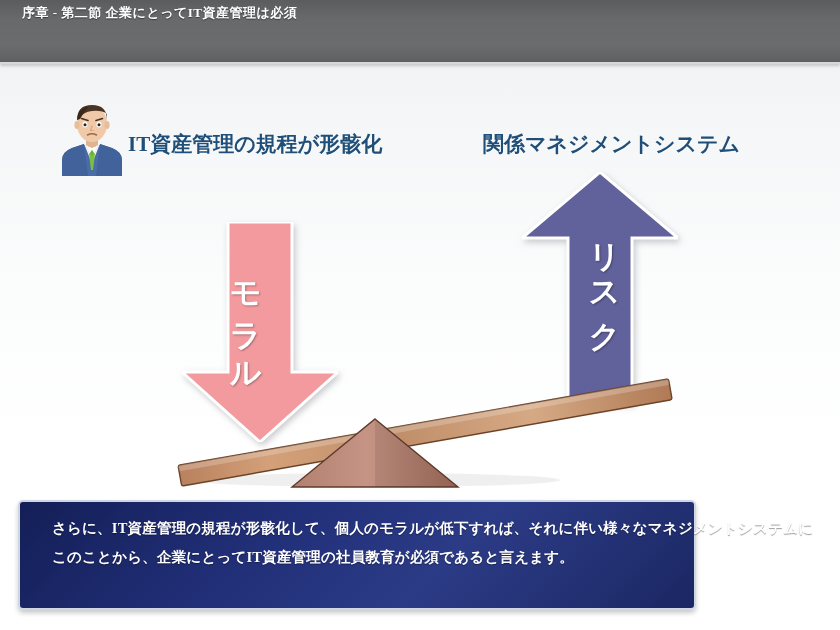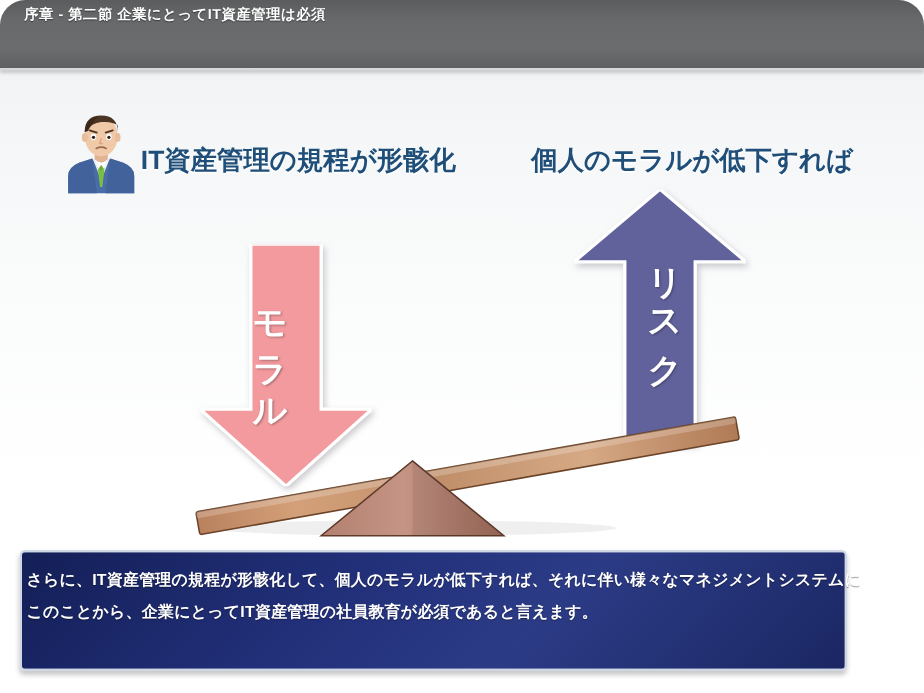--- a/index.html
+++ b/index.html
@@ -5,23 +5,22 @@
   html, body {
     margin: 0;
     padding: 0;
     background: #ffffff;
   }
   #slide {
     position: relative;
     width: 840px;
     height: 630px;
     overflow: hidden;
-    font-family: Liberation Sans, sans-serif;
+    font-family: Liberation Serif, serif;
     background: linear-gradient(180deg, #eceef0 0%, #f4f6f7 18%, #fbfcfc 45%, #ffffff 70%, #ffffff 100%);
-    border-radius: 23px;
   }
 
   
   #header-band {
     position: absolute;
     left: 0;
     top: 0;
     width: 840px;
     height: 64px;
     background: linear-gradient(180deg, #5a5c5e 0%, #67696b 30%, #6a6c6e 72%, #5e6062 100%);
@@ -58,21 +57,21 @@
     left: 56px;
     top: 98px;
     width: 72px;
     height: 78px;
   }
   #person svg { display: block; }
 
   
   .blue-heading {
     position: absolute;
-    font-size: 24px;
+    font-size: 21px;
     font-weight: 700;
     color: #1f4e79;
     white-space: nowrap;
     text-shadow: 0 1px 1px rgba(255,255,255,0.9);
   }
   #heading-left  { left: 128px; top: 130px; }
   #heading-right { left: 483px; top: 130px; }
 
   
   .arrow-wrap {
@@ -99,28 +98,28 @@
 
   
   #seesaw { position: absolute; left: 170px; top: 370px; width: 510px; height: 125px; }
   #seesaw svg { display: block; }
 
   
   #note-box {
     position: absolute;
     left: 18px;
     top: 500px;
-    width: 752px;
+    width: 678px;
     height: 110px;
     box-sizing: border-box;
     border-radius: 5px;
     border: 2px solid #cfd6e4;
     background: linear-gradient(135deg, #141f57 0%, #22307a 38%, #2c3b86 62%, #1b2763 100%);
     box-shadow: 0 3px 5px rgba(0,0,0,0.22);
-    padding: 12px 18px 0 4px;
+    padding: 12px 18px 0 32px;
   }
   .note-line {
     color: #ffffff;
     font-size: 14.5px;
     font-weight: 700;
     line-height: 29px;
     white-space: nowrap;
     letter-spacing: 0.2px;
     text-shadow: 0 1px 1px rgba(0,0,0,0.4);
   }
@@ -168,21 +167,21 @@
       <circle cx="29" cy="26.8" r="1.5" fill="#2b2118"></circle>
       <circle cx="43" cy="26.8" r="1.5" fill="#2b2118"></circle>
 
       <path d="M36 28 L34.5 32.5 L37 32.5" stroke="#d9a37f" stroke-width="1.2" fill="none" stroke-linecap="round" stroke-linejoin="round"></path>
 
       <path d="M31.5 37 Q36 34.5 40.5 37" stroke="#9a6a4d" stroke-width="1.5" fill="none" stroke-linecap="round"></path>
     </svg>
   </div>
 
   <div class="blue-heading" id="heading-left">IT資産管理の規程が形骸化</div>
-  <div class="blue-heading" id="heading-right">個人のモラルが低下すれば</div>
+  <div class="blue-heading" id="heading-right">関係マネジメントシステム</div>
 
   <div class="arrow-wrap" id="arrow-down-wrap">
     <svg width="156" height="220" viewBox="0 0 156 220" xmlns="http://www.w3.org/2000/svg">
       <path d="M46 0 L110 0 L110 150 L156 150 L78 220 L0 150 L46 150 Z" fill="#f29a9e" stroke="#ffffff" stroke-width="3"></path>
     </svg>
   </div>
   <div class="vtext" id="label-moral">モラル</div>
 
   <div class="arrow-wrap" id="arrow-up-wrap">
     <svg width="156" height="232" viewBox="0 0 156 232" xmlns="http://www.w3.org/2000/svg">

